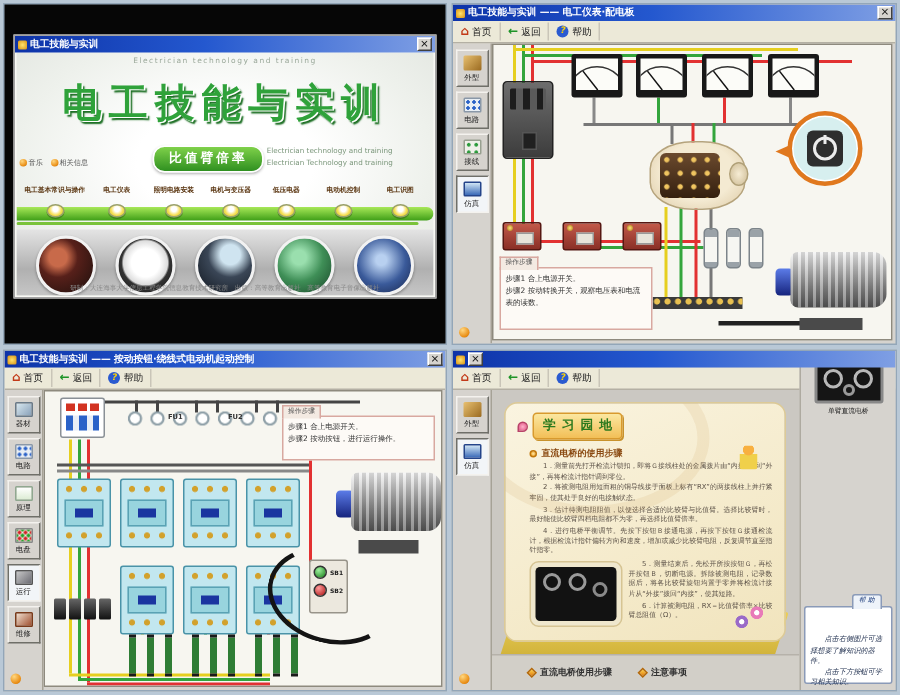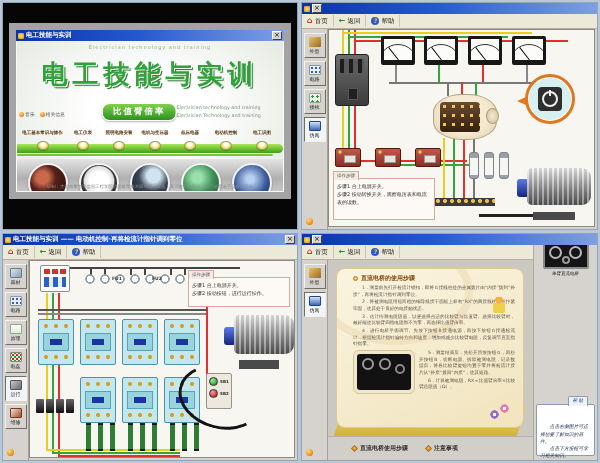--- a/index.html
+++ b/index.html
@@ -84,21 +84,21 @@
 .tblock{position:absolute;height:14px;display:flex;gap:2px}
 .tblock i{width:8px;height:100%;background:linear-gradient(180deg,#666,#111);border-radius:1px}
 .bst{position:absolute;width:26px;height:36px;background:#ece8de;border:1px solid #98948a;border-radius:2px;padding:3px 2px;display:flex;flex-direction:column;gap:3px}
 .bitem{display:flex;align-items:center;gap:2px}
 .bb{width:9px;height:9px;border-radius:50%;border:1px solid #333;flex:none}
 .bb.green{background:radial-gradient(circle at 35% 30%,#9ef09e,#157a15)}
 .bb.red{background:radial-gradient(circle at 35% 30%,#ff9a9a,#a80f0f)}
 .bitem b{font-size:4px;color:#222}
 .cable{position:absolute;width:86px;height:64px;border:3px solid rgba(0,0,0,0);border-bottom-color:#141414;border-left-color:#141414;border-radius:50%;transform:rotate(14deg)}
 
-.swin{position:absolute;left:6px;right:6px;top:20px;height:176px;background:#fafaf6;border:7px solid #a3a3a3}
+.swin{position:absolute;left:6px;right:6px;top:20px;height:176px;background:#fafaf6;border:1px solid #a3a3a3}
 .sbody{position:absolute;left:1px;right:1px;top:11px;bottom:1px;background:radial-gradient(ellipse at 50% 45%,#fff 30%,#eef1ec 70%,#e2e6e0);overflow:hidden}
 .watermark{position:absolute;top:3px;width:100%;text-align:center;font-size:5px;color:#9aa89a;letter-spacing:1px}
 .stitle{position:absolute;top:16px;width:100%;text-align:center;font-size:26px;font-weight:bold;color:#2fa23a;letter-spacing:5px;text-shadow:1px 1px 0 #fff,2px 2px 1px #1b6e22}
 .badge{position:absolute;top:62px;left:46%;transform:translateX(-50%);background:linear-gradient(180deg,#7fd14a,#2f9020);border:1px solid #fff;border-radius:8px;color:#fff;font-size:8.5px;font-weight:bold;letter-spacing:2px;padding:2px 10px;box-shadow:0 1px 2px rgba(0,0,0,.3)}
 .sub-en{position:absolute;top:63px;left:60%;font-size:4.8px;color:#7a967a;line-height:1.7;white-space:nowrap}
 .side-links{position:absolute;left:2px;top:70px;display:flex;gap:5px;align-items:center}
 .slink{display:flex;align-items:center;gap:1px;font-size:4.8px;color:#555}
 .slink .ball{position:static;width:5px;height:5px}
 .menu-row{position:absolute;left:3px;right:3px;top:88px;display:flex;z-index:2}
 .menu-item{flex:1;text-align:center}
@@ -194,20 +194,21 @@
           <span class="ph ph5"></span>
           <div class="credit">研制：大连海事大学信息工程学院信息教育技术研究所　出版：高等教育出版社　高等教育电子音像出版社</div>
         </div>
       </div>
     </div>
   </section>
 
   <section class="quad q2">
     <div class="titlebar">
       <span class="tb-ico"></span>
+      <span class="tb-title">电工技能与实训 —— 电工仪表·配电板</span>
       <span class="tb-close">×</span>
     </div>
     <div class="toolbar">
       <span class="tbtn">
           <i class="ico-home">⌂</i>
           <span>首页</span>
         </span>
       <span class="tbtn">
           <i class="ico-back">←</i>
           <span>返回</span>
@@ -300,21 +301,21 @@
         <span class="tab">操作步骤</span>
         <div>步骤1  合上电源开关。</div>
         <div>步骤2  按动转换开关，观察电压表和电流表的读数。</div>
       </div>
     </div>
   </section>
 
   <section class="quad q3">
     <div class="titlebar">
       <span class="tb-ico"></span>
-      <span class="tb-title">电工技能与实训 —— 电动机控制·再将检流计指针调到零位</span>
+      <span class="tb-title">电工技能与实训 —— 按动按钮·绕线式电动机起动控制</span>
       <span class="tb-close">×</span>
     </div>
     <div class="toolbar">
       <span class="tbtn">
           <i class="ico-home">⌂</i>
           <span>首页</span>
         </span>
       <span class="tbtn">
           <i class="ico-back">←</i>
           <span>返回</span>
@@ -455,20 +456,24 @@
         </span>
       <span class="sbtn active">
           <i class="sicon si-sim"></i>
           <b>仿真</b>
         </span>
     </div>
     <span class="ball" style="left:4px;bottom:4px"></span>
     <div class="q4main">
       <div class="desk"></div>
       <div class="page">
+        <div class="badge-row">
+          <span class="flower-ico"></span>
+          <span class="page-badge">学习园地</span>
+        </div>
         <div class="sec-row">
           <span class="sec-dot"></span>
           <span class="sec-title">直流电桥的使用步骤</span>
         </div>
         <div class="ptext">
           <p>1．测量前先打开检流计锁扣，即将Ｇ接线柱处的金属拨片由“内接”拨到“外接”，再将检流计指针调到零位。</p>
           <p>2．将被测电阻用短而粗的铜导线接于面板上标有“RX”的两接线柱上并拧紧牢固，使其处于良好的电接触状态。</p>
           <p>3．估计待测电阻阻值，以便选择合适的比较臂与比值臂。选择比较臂时，最好能使比较臂四档电阻都不为零，再选择比值臂倍率。</p>
           <p>4．进行电桥平衡调节。先按下按钮Ｂ接通电源，再按下按钮Ｇ接通检流计，根据检流计指针偏转方向和速度，增加或减少比较臂电阻，反复调节直至指针指零。</p>
         </div>

